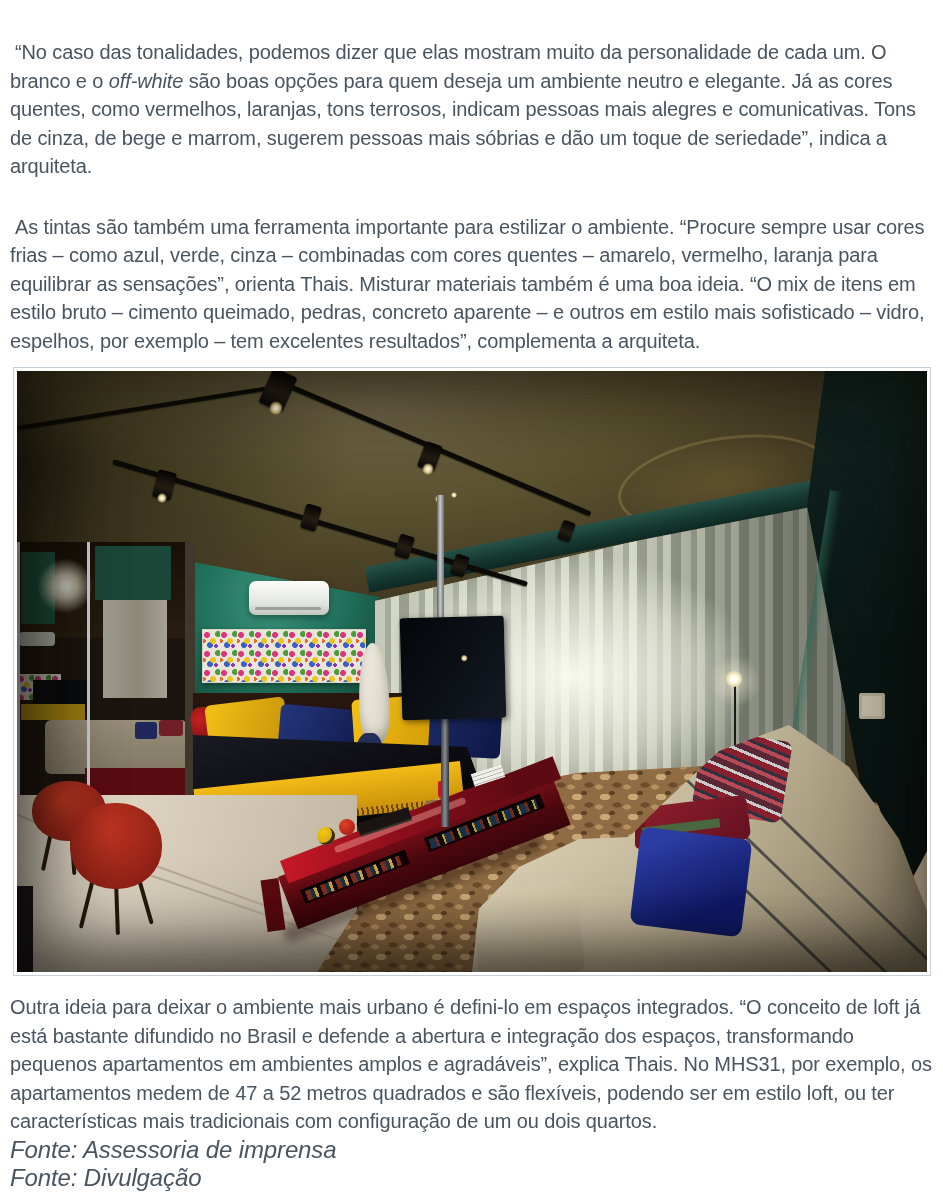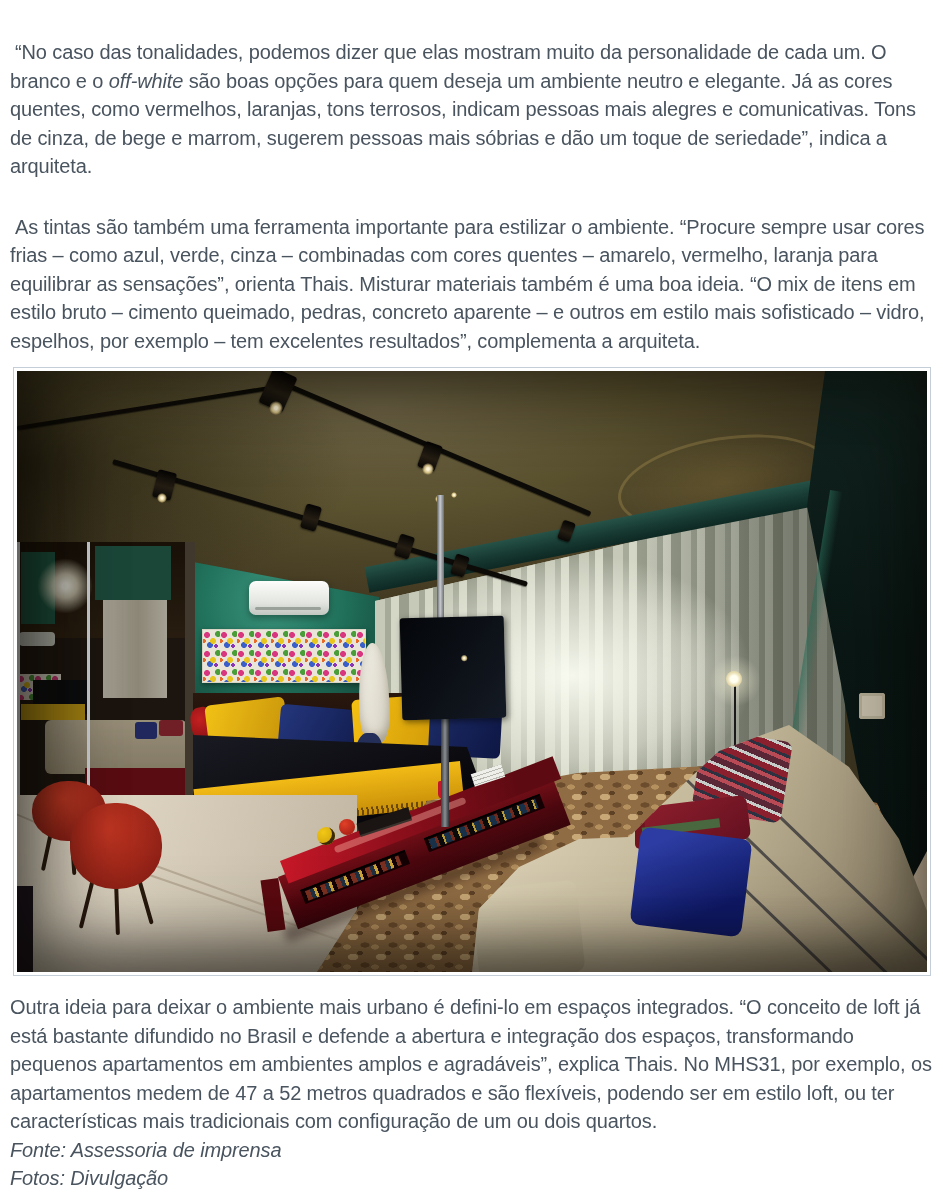--- a/index.html
+++ b/index.html
@@ -1,21 +1,21 @@
 <!DOCTYPE html>
 <html><head>
 <meta charset="utf-8">
 <style>
   html,body{margin:0;padding:0;background:#ffffff;}
   body{width:943px;font-family:"Liberation Sans",sans-serif;color:#49545f;}
   article{padding:6px 10px 10px 10px;}
   p.body-text{margin:0;font-size:20px;line-height:28.5px;letter-spacing:-0.12px;}
   p.indent{text-indent:5px;margin-top:32px;}
   em{font-style:italic;}
-  p.credit{margin:0;font-size:20px;line-height:28.5px;font-style:italic;letter-spacing:-0.12px;}
+  p.credit{margin:0;font-size:24px;line-height:28.5px;font-style:italic;letter-spacing:-0.12px;}
   figure.photo-frame{margin:12px 0 17px 3px;width:910px;border:1px solid #c3ced8;padding:3px;background:#ffffff;}
   .scene{position:relative;width:910px;height:601px;overflow:hidden;background:#3b3420;}
   .ly{position:absolute;}
   .bl{filter:blur(0.7px);}
   .rail{background:#0d0b07;height:4px;border-radius:2px;box-shadow:0 1px 1px rgba(0,0,0,.5);}
   .spot{background:linear-gradient(180deg,#050403,#241d13 55%,#0a0806);border-radius:3px;box-shadow:0 1px 2px rgba(0,0,0,.6);}
   .glowdot{background:radial-gradient(circle,#fff6d8 15%,rgba(255,230,160,.75) 45%,rgba(255,220,140,0) 72%);border-radius:50%;}
   .confetti{background-color:#e9e5d8;background-image:
     radial-gradient(circle 3px at 4px 5px,#d8367e 95%,transparent),
     radial-gradient(circle 3px at 10px 11px,#e8c61e 95%,transparent),
@@ -173,15 +173,15 @@
       </div>
 
       <div class="ly" style="left:0;top:0;width:910px;height:601px;box-shadow:inset 0 0 90px 16px rgba(8,6,2,.45),inset 40px 0 70px rgba(8,6,2,.3),inset 0 -28px 46px rgba(10,8,4,.3);"></div>
 
     </div>
   </figure>
 
   <p class="body-text">Outra ideia para deixar o ambiente mais urbano é defini-lo em espaços integrados. “O conceito de loft já está bastante difundido no Brasil e defende a abertura e integração dos espaços, transformando pequenos apartamentos em ambientes amplos e agradáveis”, explica Thais. No MHS31, por exemplo, os apartamentos medem de 47 a 52 metros quadrados e são flexíveis, podendo ser em estilo loft, ou ter características mais tradicionais com configuração de um ou dois quartos.</p>
 
   <p class="credit">Fonte: Assessoria de imprensa</p>
-  <p class="credit">Fotos: Divulgação</p>
+  <p class="credit">Fonte: Divulgação</p>
 
 </article>
 
 </body></html>

